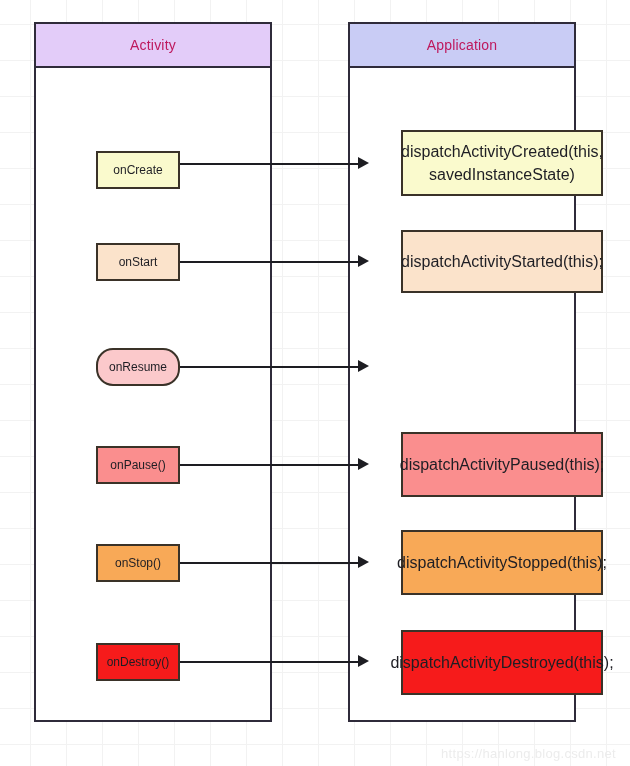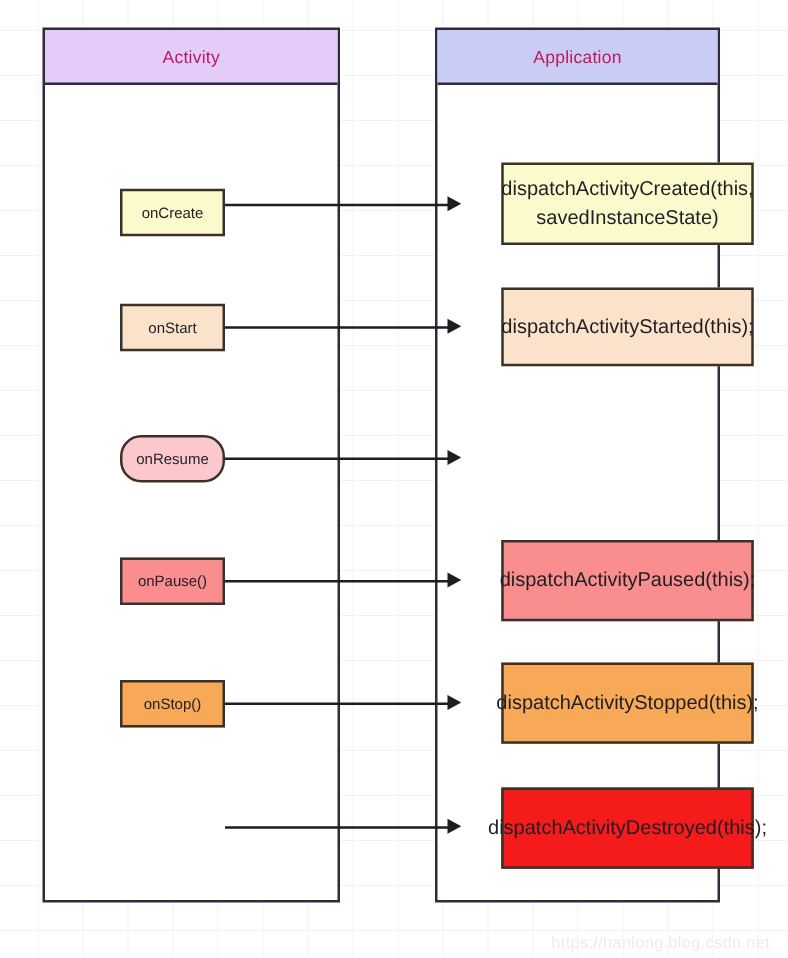--- a/index.html
+++ b/index.html
@@ -146,18 +146,19 @@
   <div class="method-box" style="top: 446px; background: rgb(250, 142, 142); border-color: rgb(58, 50, 40);">onPause()</div>
   <div class="arrow-line" style="top:464px;"></div>
   <div class="arrow-head" style="top:458px;"></div>
   <div class="dispatch-box" style="top: 432px; height: 65px; background: rgb(250, 142, 142); border-color: rgb(58, 50, 40);">dispatchActivityPaused(this);</div>
 
   <div class="method-box" style="top: 544px; background: rgb(248, 169, 87); border-color: rgb(58, 50, 40);">onStop()</div>
   <div class="arrow-line" style="top:562px;"></div>
   <div class="arrow-head" style="top:556px;"></div>
   <div class="dispatch-box" style="top: 530px; height: 65px; background: rgb(248, 169, 87); border-color: rgb(58, 50, 40);">dispatchActivityStopped(this);</div>
 
+  <div class="method-box" style="top: 643px; background: rgb(246, 27, 27); border-color: rgb(58, 50, 40);">onDestroy()</div>
   <div class="arrow-line" style="top:661px;"></div>
   <div class="arrow-head" style="top:655px;"></div>
   <div class="dispatch-box" style="top: 630px; height: 65px; background: rgb(246, 27, 27); border-color: rgb(58, 50, 40);">dispatchActivityDestroyed(this);</div>
 
   <div id="watermark">https://hanlong.blog.csdn.net</div>
 </div>
 
 </body></html>

